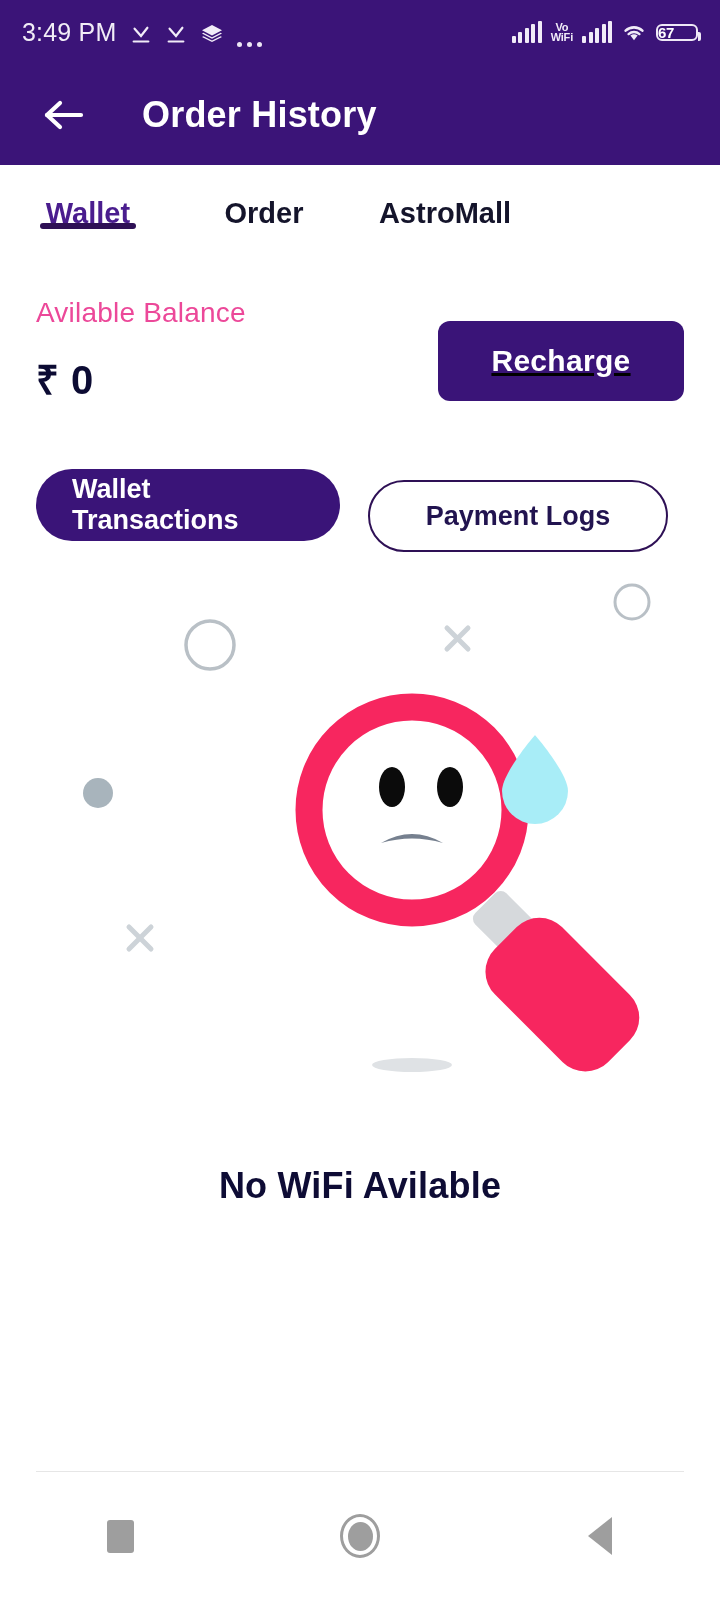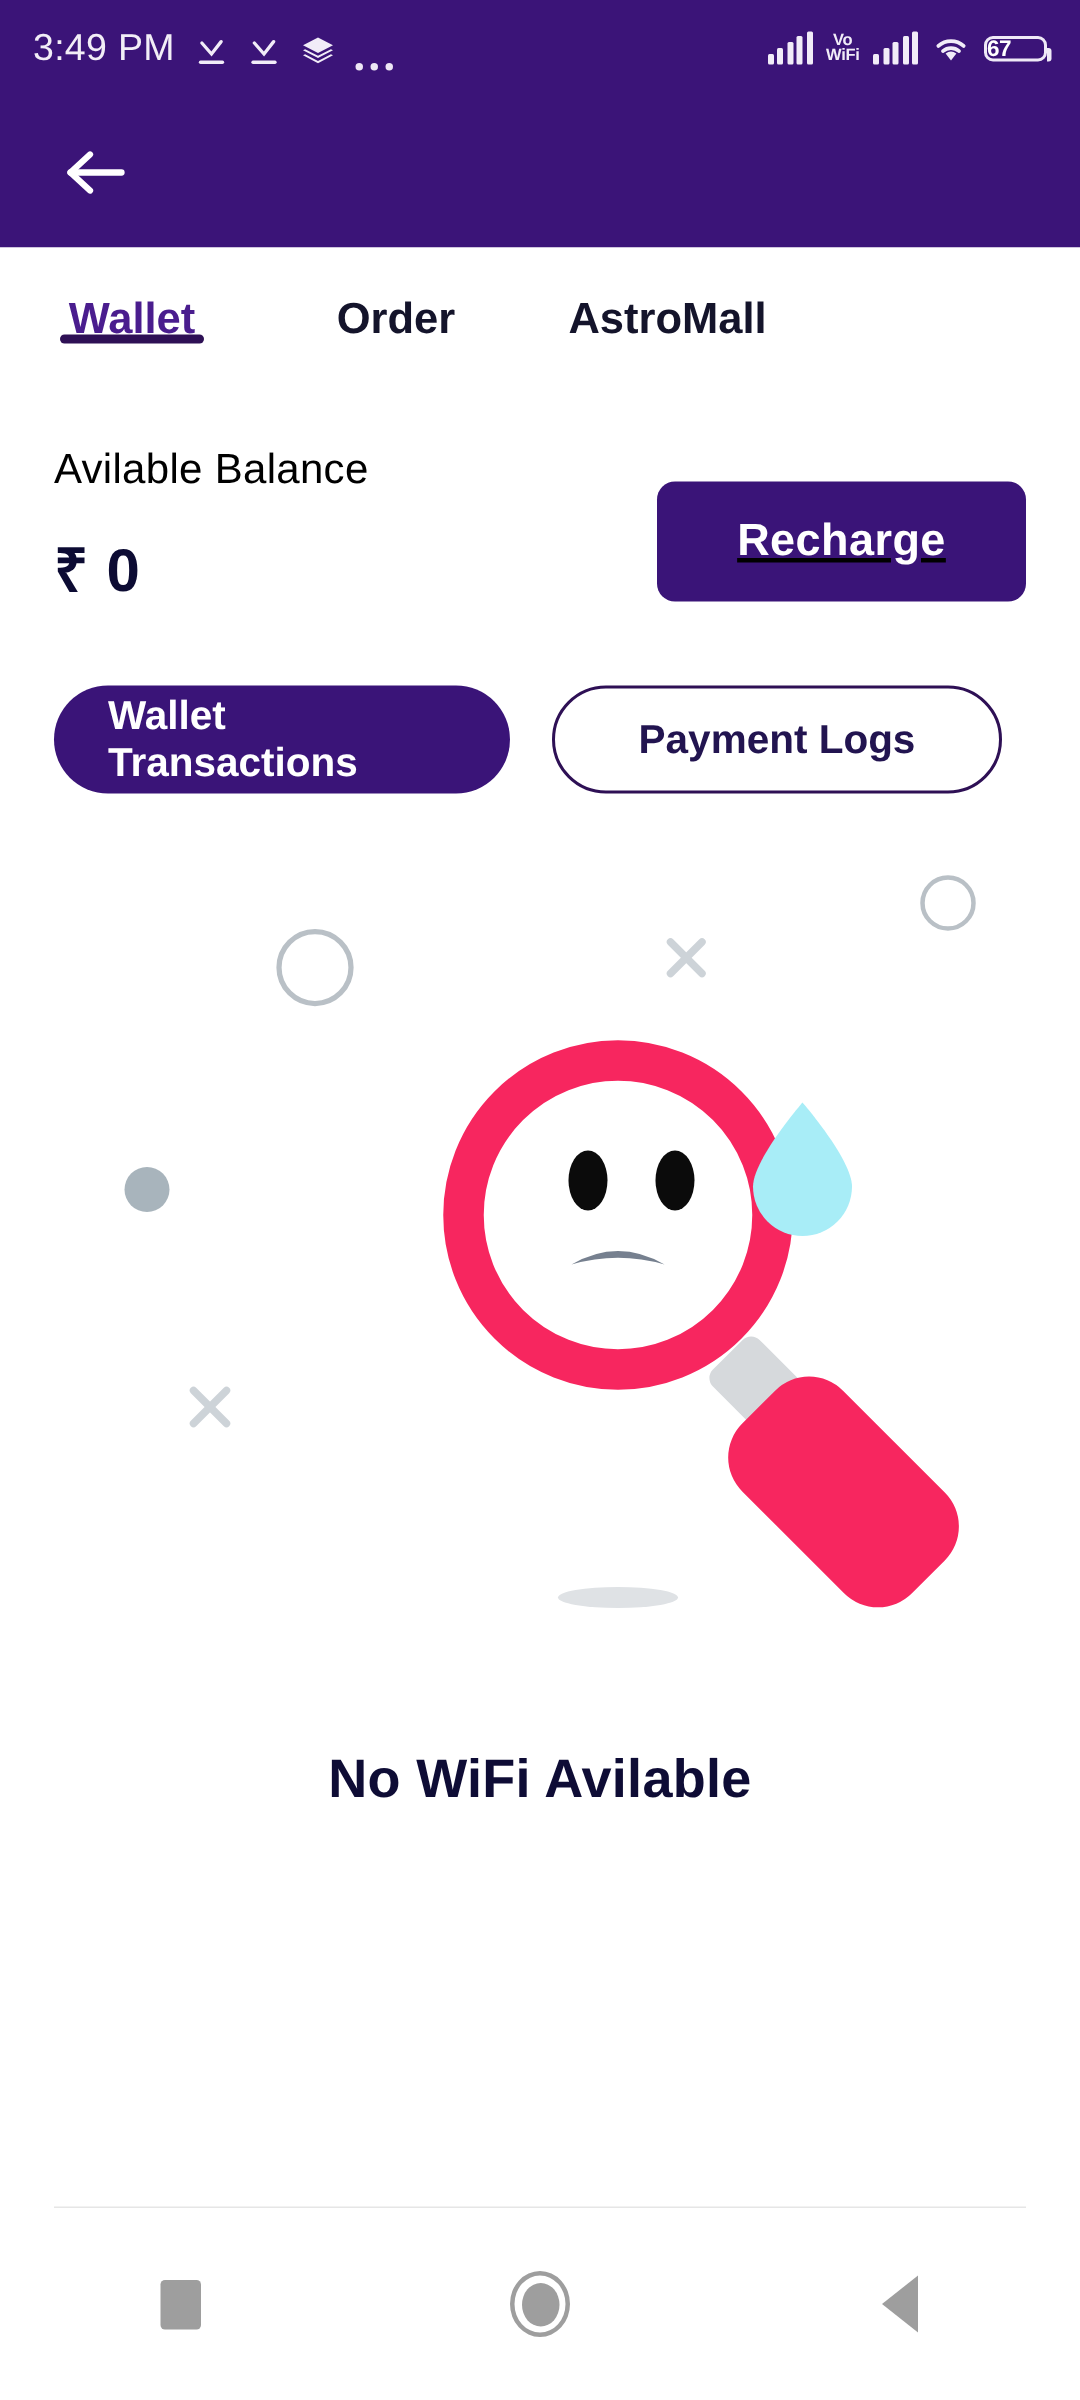--- a/index.html
+++ b/index.html
@@ -70,42 +70,42 @@
   .tab-underline{
     position:absolute; bottom:31px; left:50%; transform:translateX(-50%);
     width:96px; height:6px; background:#2E1055; border-radius:3px;
   }
 
   
   .balance-row{
     position:absolute; top:297px; left:0; width:720px; padding:0 36px;
     display:flex; align-items:flex-start; justify-content:space-between;
   }
-  .bal-label{ font-size:28px; color:#000000; font-weight:500; letter-spacing:.2px; }
+  .bal-label{ font-size:28px; color:#ec4899; font-weight:500; letter-spacing:.2px; }
   .bal-amount{ margin-top:22px; font-size:40px; font-weight:800; color:#0C0B33; letter-spacing:.5px; }
   .recharge-btn{
     width:246px; height:80px; background:#3A1478; border-radius:12px;
     display:flex; align-items:center; justify-content:center; cursor:pointer;
     margin-top:24px;
     text-decoration:underline;
   }
   .recharge-btn span{ color:#ffffff; font-size:30px; font-weight:700; letter-spacing:.3px; }
 
   
   .pills{
     position:absolute; top:457px; left:0; width:720px; padding:0 36px;
     display:flex; gap:28px; align-items:center;
   }
   .pill{
     height:72px; border-radius:36px; display:flex; align-items:center;
     justify-content:center; cursor:pointer; font-size:27px; font-weight:700;
     padding:0 36px;
   }
   .pill.filled{ background:#3A1478; color:#ffffff; width:304px; }
-  .pill.outlined{ background:#ffffff; color:#221450; border:2.5px solid #2E1055; width:300px; font-weight:600; }
+  .pill.outlined{ background:#ffffff; color:#221450; border:2.5px solid #2E1055; width:300px; font-weight:600;margin-top:23px; }
 
   
   .empty-wrap{
     position:absolute; top:560px; left:0; width:720px; height:680px;
   }
   .empty-illus{ position:absolute; top:0; left:0; width:720px; height:530px; }
   .empty-text{
     position:absolute; top:1165px; left:0; width:720px; text-align:center;
     font-size:36px; font-weight:700; color:#0E0C35; letter-spacing:.2px;
   }
@@ -188,20 +188,21 @@
     </div>
   </div>
 
   <div class="appbar">
     <div class="back-btn">
       <svg width="44" height="36" viewBox="0 0 44 36">
         <path d="M4 18 H38" stroke="#ffffff" stroke-width="4.2" stroke-linecap="round"></path>
         <path d="M17 6 L4 18 L17 30" stroke="#ffffff" stroke-width="4.2" fill="none" stroke-linecap="round" stroke-linejoin="round"></path>
       </svg>
     </div>
+    <div class="appbar-title">Order History</div>
   </div>
 
   <div class="tabs">
     <div class="tab active" style="width:176px;">
       <div class="tab-label">Wallet</div>
       <div class="tab-underline"></div>
     </div>
     <div class="tab" style="width:176px;">
       <div class="tab-label">Order</div>
     </div>

